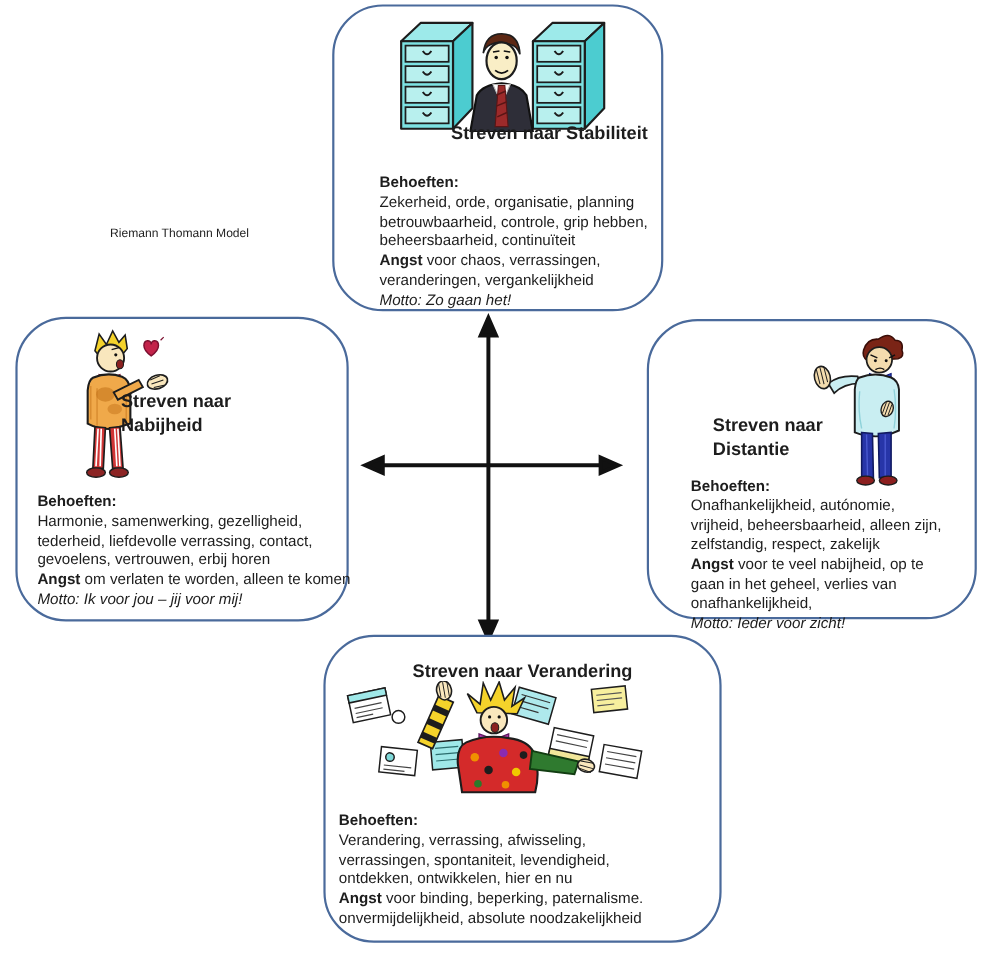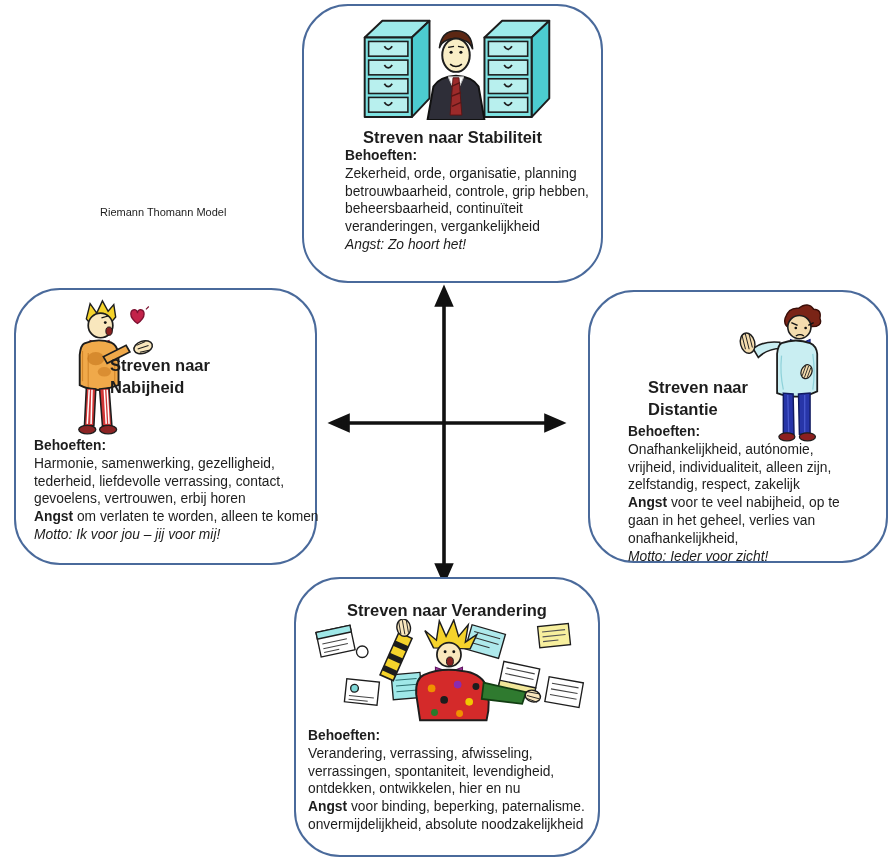--- a/index.html
+++ b/index.html
@@ -10,54 +10,54 @@
   .quad-box{
     position:absolute;
     background:#fff;
     border:2px solid var(--box-border,#4a6a9b);
     border-radius:46px;
     box-sizing:border-box;
   }
   .box-stabiliteit{left:302px;top:4px;width:301px;height:279px;}
   .box-nabijheid{left:14px;top:288px;width:303px;height:277px;}
   .box-distantie{left:588px;top:290px;width:300px;height:273px;}
-  .box-verandering{left:294px;top:577px;width:306px;height:280px;}
+  .box-verandering{left:294px;top:577px;width:362px;height:280px;}
 
   .illus{position:absolute;}
   .illus svg{display:block;width:100%;height:100%;}
   .illus-stabiliteit{left:48px;top:6px;width:208px;height:108px;}
   .illus-nabijheid{left:28px;top:8px;width:132px;height:142px;}
   .illus-distantie{left:138px;top:10px;width:116px;height:143px;}
   .illus-verandering{left:10px;top:40px;width:284px;height:106px;}
 
   .box-title{
     position:absolute;
     font-weight:bold;
     font-size:16.5px;
     line-height:22px;
     color:var(--text,#1d1d1d);
     white-space:nowrap;
   }
-  .title-stabiliteit{left:0;top:120px;width:100%;text-align:center;}
+  .title-stabiliteit{left:0;top:104px;width:100%;text-align:center;padding-left:47px;}
   .title-nabijheid{left:94px;top:64px;}
   .title-distantie{left:58px;top:84px;}
   .title-verandering{left:0;top:20px;width:100%;text-align:center;}
 
   .box-body{
     position:absolute;
     font-size:13.8px;
     line-height:17.8px;
     white-space:nowrap;
   }
   .body-stabiliteit{left:41px;top:141px;}
   .body-nabijheid{left:18px;top:147px;}
   .body-distantie{left:38px;top:131px;}
   .body-verandering{left:12px;top:148px;}
 
-  .b{font-weight:bold;}
+  .b{font-weight:bold;margin-top:10px;}
   .i{font-style:italic;}
 
   .model-label{
     position:absolute;left:100px;top:206px;
     font-size:11px;color:var(--text,#1d1d1d);white-space:nowrap;
   }
 
   .axes{position:absolute;left:320px;top:283px;width:250px;height:300px;}
   .axes svg{display:block;width:100%;height:100%;}
 </style>
@@ -134,22 +134,23 @@
           <path d="M100,76 l9,-4 M100,86 l10,-4 M101,96 l9,-4" stroke="#5a1515" stroke-width="1.4"></path>
         </g>
       </svg>
     </div>
     <div class="box-title title-stabiliteit">Streven naar Stabiliteit</div>
     <div class="box-body body-stabiliteit">
       <div class="b">Behoeften:</div>
       <div>Zekerheid, orde, organisatie, planning</div>
       <div>betrouwbaarheid, controle, grip hebben,</div>
       <div>beheersbaarheid, continuïteit</div>
+      <div><span class="b">Angst</span><span> voor chaos, verrassingen,</span></div>
       <div>veranderingen, vergankelijkheid</div>
-      <div class="i">Angst: Zo hoort het!</div>
+      <div class="i">Motto: Zo gaan het!</div>
     </div>
   </div>
 
   <div class="quad-box box-nabijheid">
     <div class="illus illus-nabijheid">
       <svg viewBox="0 0 130 150">
 
         <g>
           <path d="M94,16 C94,11 101,11 101,17 C101,22 94,27 94,27 C94,27 87,22 87,17 C87,11 94,11 94,16 Z" fill="#c3234a" stroke="#7c1030" stroke-width="1.4"></path>
           <path d="M103,12 l3,-3" stroke="#7c1030" stroke-width="1.2"></path>
@@ -237,21 +238,21 @@
         <ellipse cx="89" cy="151" rx="9" ry="4.5" fill="#8c1f1f" stroke="#1d1d1d" stroke-width="1.4"></ellipse>
       </svg>
     </div>
     <div class="box-title title-distantie">
       <div>Streven naar</div>
       <div>Distantie</div>
     </div>
     <div class="box-body body-distantie">
       <div class="b">Behoeften:</div>
       <div>Onafhankelijkheid, autónomie,</div>
-      <div>vrijheid, individualiteit, alleen zijn,</div>
+      <div>vrijheid, beheersbaarheid, alleen zijn,</div>
       <div>zelfstandig, respect, zakelijk</div>
       <div><span class="b">Angst</span><span> voor te veel nabijheid, op te</span></div>
       <div>gaan in het geheel, verlies van</div>
       <div>onafhankelijkheid,</div>
       <div class="i">Motto: Ieder voor zicht!</div>
     </div>
   </div>
 
   <div class="quad-box box-verandering">
     <div class="box-title title-verandering">Streven naar Verandering</div>

